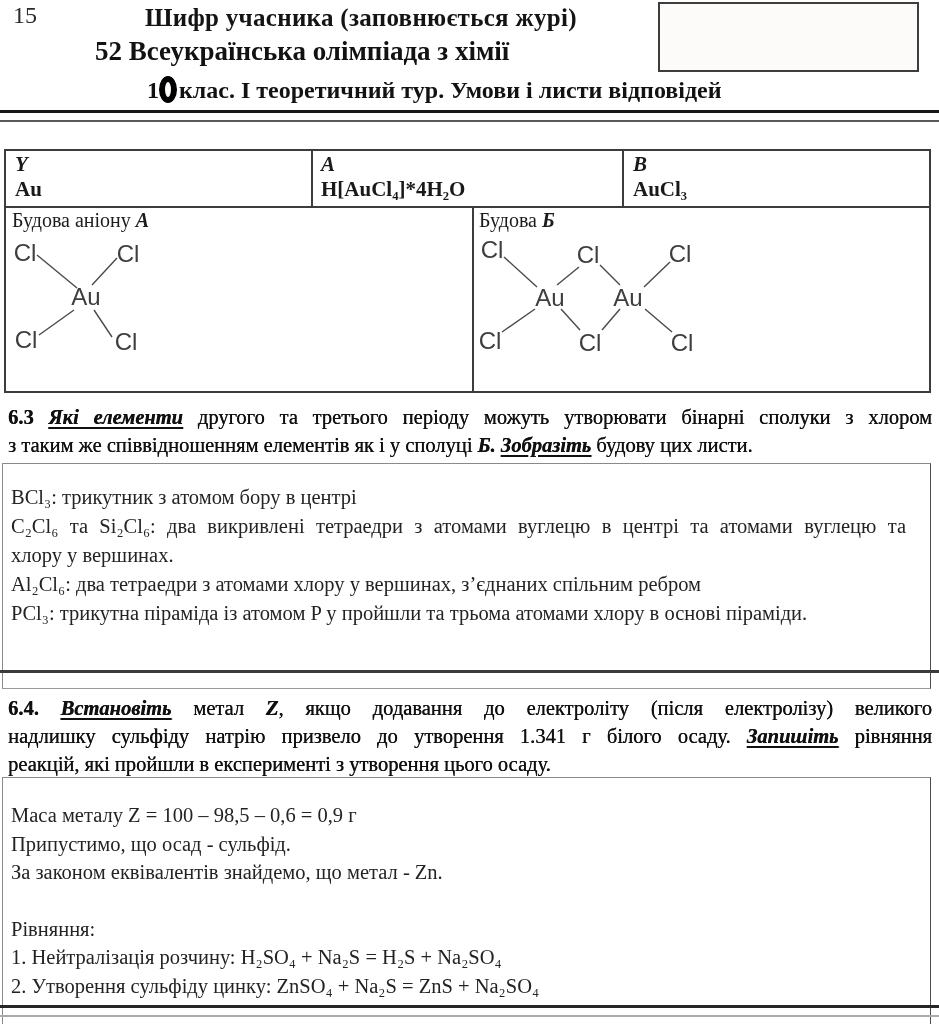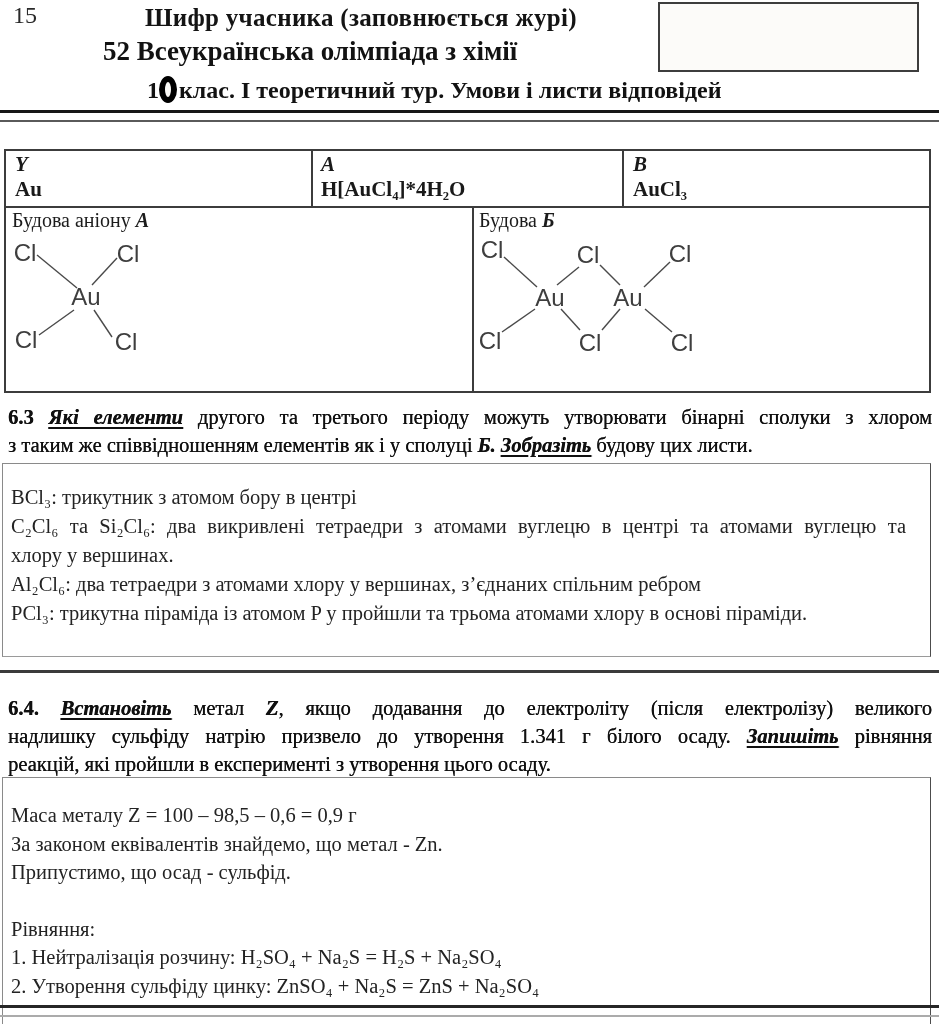--- a/index.html
+++ b/index.html
@@ -8,21 +8,21 @@
   .abs{position:absolute;}
   .b{font-weight:700;}
   .i{font-style:italic;}
   .u{text-decoration:underline;text-underline-offset:3px;text-decoration-thickness:2px;}
   .jf{text-align:justify;text-align-last:justify;}
 
   
   .pagenum{left:13px;top:2px;font-size:24px;color:#2a2a2a;}
   .cipher{left:145px;top:4px;font-size:25px;font-weight:700;letter-spacing:.3px;color:#141414;}
   .codebox{left:658px;top:2px;width:257px;height:66px;border:2px solid #3d3d3d;background:#fcfbf9;}
-  .olymp{left:103px;top:36px;font-size:27px;font-weight:700;color:#121212;}
+  .olymp{left:95px;top:36px;font-size:27px;font-weight:700;color:#121212;}
   .round{left:147px;top:76px;font-size:24px;font-weight:700;color:#121212;}
   .zero-pen{display:inline-block;box-sizing:border-box;width:18px;height:27px;border:6px solid #000;
             border-radius:50%;vertical-align:-5px;margin:0 2px 0 0;background:#fbfaf7;}
   .zero-pen span{font-size:0;}
   .rule{left:0;width:939px;}
   .rule1{top:110px;height:3px;background:#171717;}
   .rule2{top:120px;height:2px;background:#5a5a5a;}
 
   
   .tbl{left:4px;top:149px;width:927px;height:244px;border:2px solid #3c3c3c;box-sizing:border-box;}
@@ -35,21 +35,21 @@
   .struct line{stroke:#4a4a4a;stroke-width:1.4;}
 
   
   .q{left:8px;width:924px;font-size:20.5px;color:#101010;text-shadow:.3px 0 0 currentColor;}
   .q63{top:404px;line-height:27.5px;}
   .q64{top:694px;line-height:28px;}
 
   
   .ansbox{left:2px;width:929px;border:1.3px solid #8a8a8a;border-right:1.7px solid #4c4c4c;
           box-sizing:border-box;font-size:20.5px;color:#232323;}
-  .box63{top:463px;height:194px;padding:19px 24px 0 8px;line-height:29px;border-bottom-color:#9a9a9a;}
+  .box63{top:463px;height:226px;padding:19px 24px 0 8px;line-height:29px;border-bottom-color:#9a9a9a;}
   .box64{top:777px;height:267px;padding:23px 8px 0 8px;line-height:28.5px;border-bottom:none;}
   .ln{min-height:28px;}
   .divider{left:0;top:670px;width:939px;height:3px;background:#3b3b3b;}
   .botline1{left:0;top:1005px;width:939px;height:3px;background:#262626;}
   .botline2{left:0;top:1015px;width:939px;height:2px;background:#ababab;}
 </style>
 </head>
 <body>
 
 <div class="page">
@@ -126,22 +126,22 @@
   <div class="abs divider"></div>
 
   <div class="abs q q64">
     <div class="jf"><span class="b">6.4. </span><span class="b i u">Встановіть</span><span> метал </span><span class="b i">Z</span><span>, якщо додавання до електроліту (після електролізу) великого</span></div>
     <div class="jf"><span>надлишку сульфіду натрію призвело до утворення 1.341 г білого осаду. </span><span class="b i u">Запишіть</span><span> рівняння</span></div>
     <div><span>реакцій, які пройшли в експерименті з утворення цього осаду.</span></div>
   </div>
 
   <div class="abs ansbox box64">
     <div class="ln">Маса металу Z = 100 – 98,5 – 0,6 = 0,9 г</div>
+    <div class="ln">Припустимо, що осад - сульфід.</div>
     <div class="ln">За законом еквівалентів знайдемо, що метал - Zn.</div>
-    <div class="ln">Припустимо, що осад - сульфід.</div>
     <div class="ln"></div>
     <div class="ln">Рівняння:</div>
     <div class="ln">1. Нейтралізація розчину: H₂SO₄ + Na₂S = H₂S + Na₂SO₄</div>
     <div class="ln">2. Утворення сульфіду цинку: ZnSO₄ + Na₂S = ZnS + Na₂SO₄</div>
   </div>
 
   <div class="abs botline1"></div>
   <div class="abs botline2"></div>
 </div>
 

